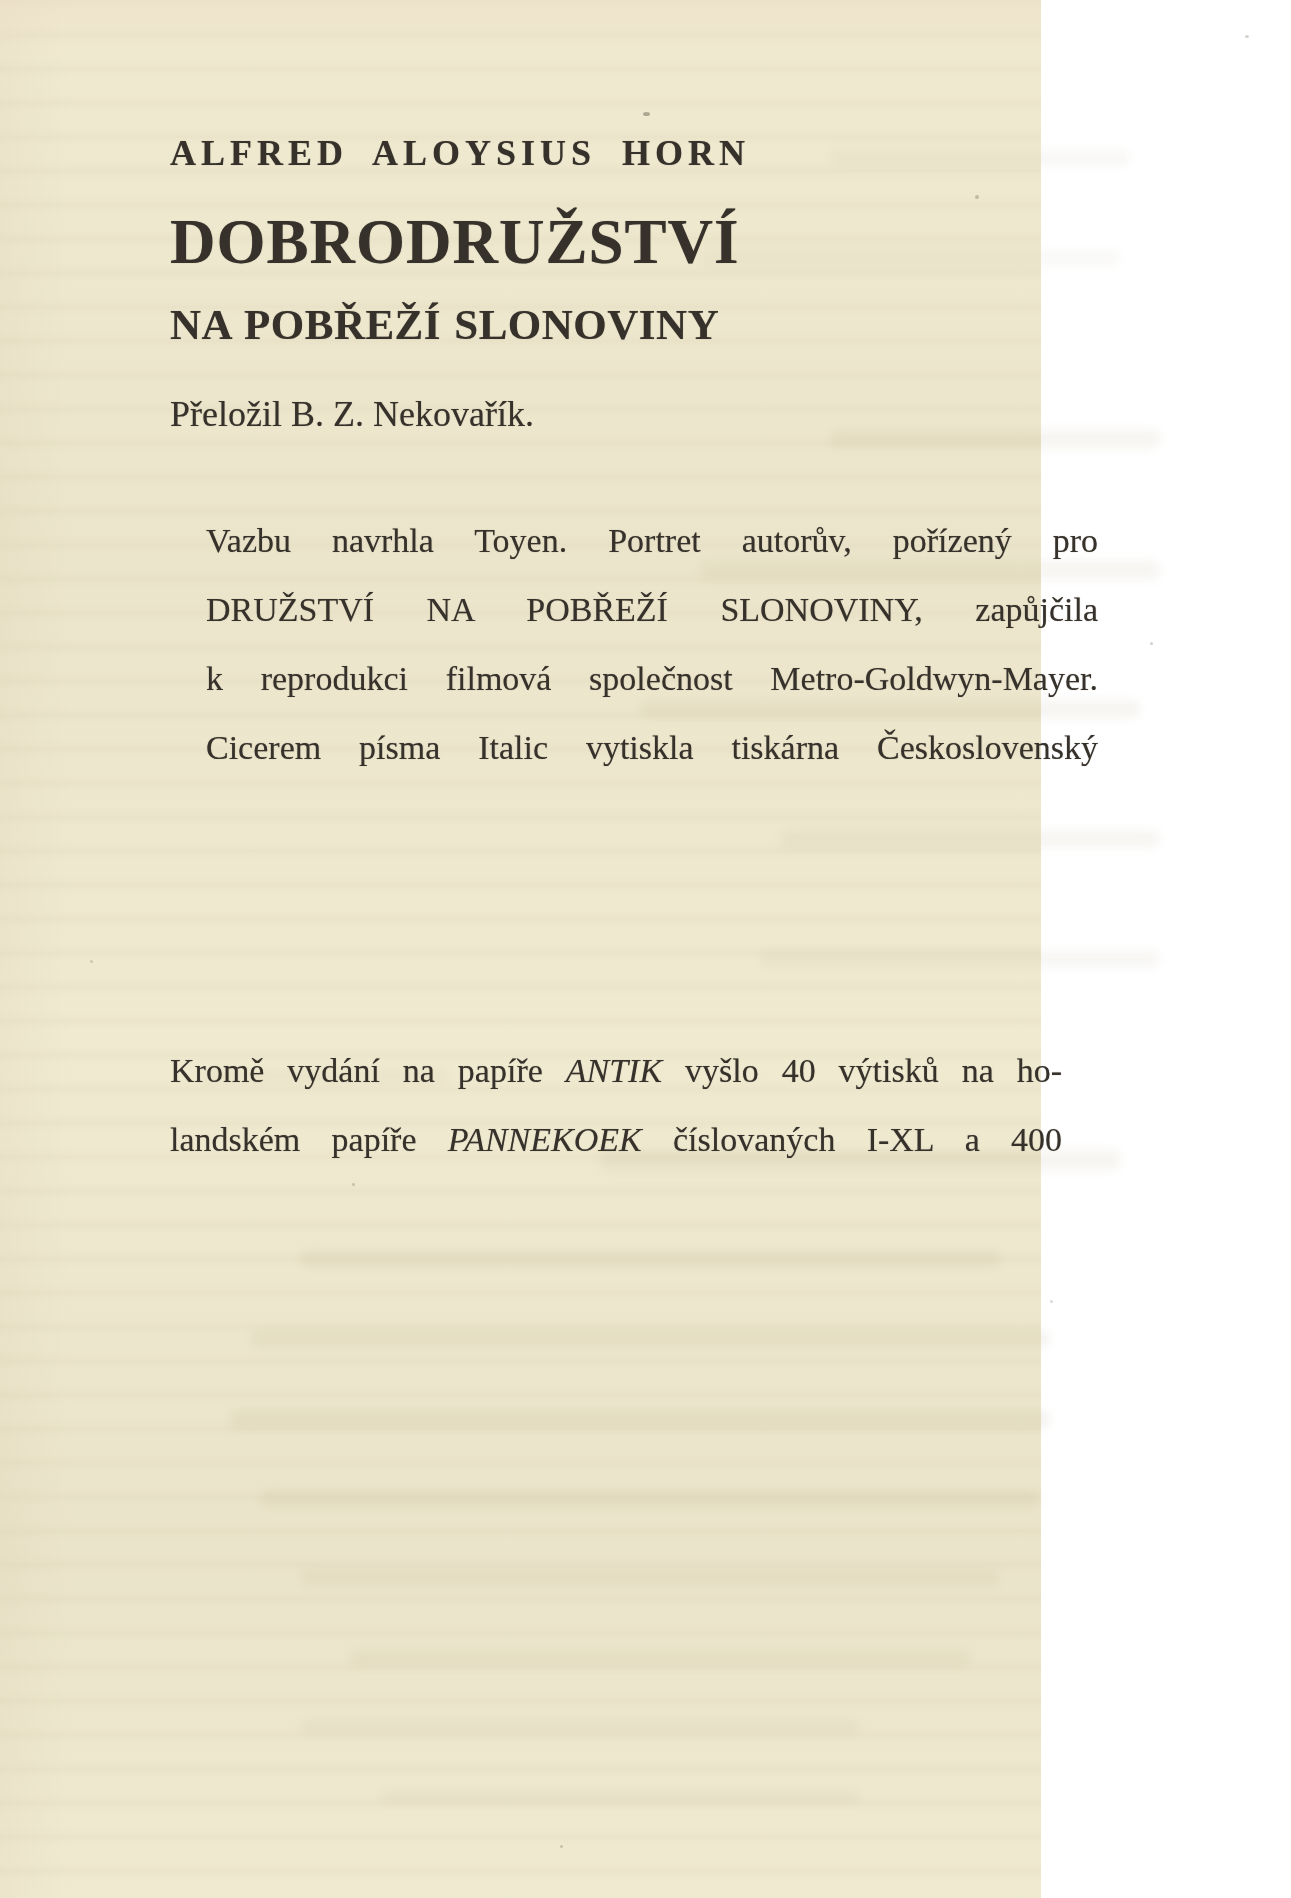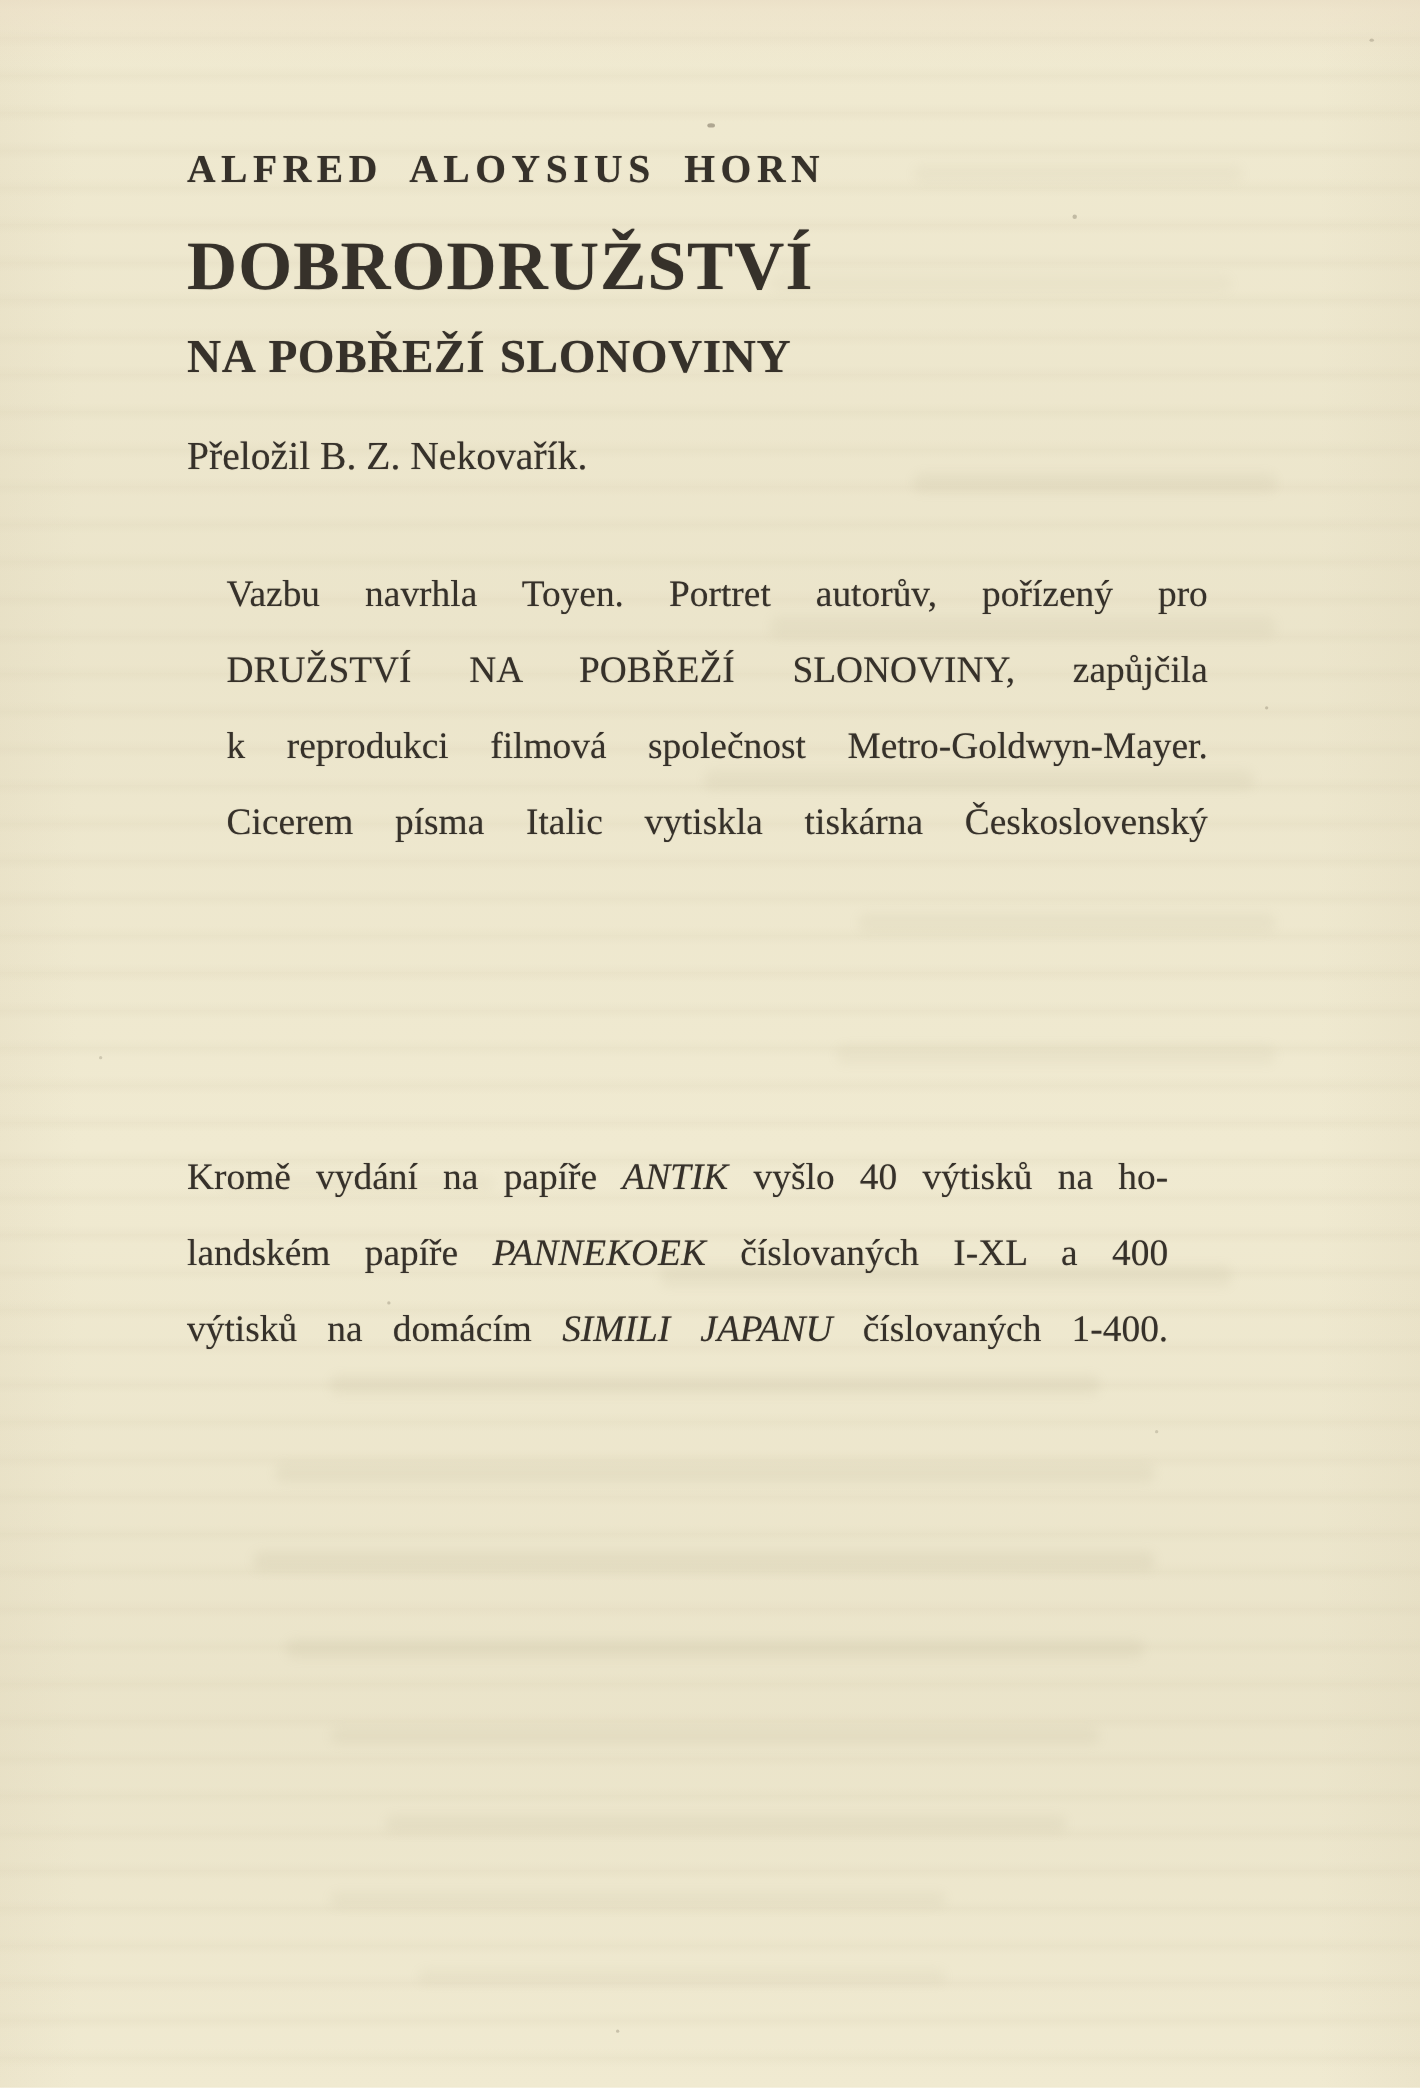--- a/index.html
+++ b/index.html
@@ -6,21 +6,21 @@
     margin: 0;
     padding: 0;
     width: 1291px;
     height: 1898px;
     overflow: hidden;
     font-family: "Liberation Serif", "DejaVu Serif", serif;
   }
 
   .page {
     position: relative;
-    width: 1291px;
+    width: 1041px;
     height: 1898px;
     background: #f0ead1;
     
     background-image:
       linear-gradient(180deg,
         rgba(236,222,198,0.55) 0px, rgba(240,234,209,0) 60px),
       linear-gradient(180deg,
         rgba(0,0,0,0) 0%, rgba(214,205,175,0.18) 30%,
         rgba(0,0,0,0) 55%, rgba(214,205,175,0.22) 82%, rgba(0,0,0,0) 100%),
       repeating-linear-gradient(180deg,
@@ -161,16 +161,15 @@
     <div class="paragraph" id="colophon">
         <div class="jline"><span>Vazbu navrhla Toyen. Portret autorův, pořízený pro</span></div>
         <div class="jline"><span>DRUŽSTVÍ NA POBŘEŽÍ SLONOVINY, zapůjčila</span></div>
         <div class="jline"><span>k reprodukci filmová společnost Metro-Goldwyn-Mayer.</span></div>
         <div class="jline"><span>Cicerem písma Italic vytiskla tiskárna Československý</span></div>
       </div>
 
     <div class="paragraph" id="edition">
         <div class="jline"><span>Kromě vydání na papíře </span><i>ANTIK</i><span> vyšlo 40 výtisků na ho-</span></div>
         <div class="jline"><span>landském papíře </span><i>PANNEKOEK</i><span> číslovaných I-XL a 400</span></div>
-        <div class="jline"><span>výtisků na domácím </span><i>SIMILI JAPANU</i><span> číslovaných 1-400.</span></div>
       </div>
   </div>
 </div>
 
 </body></html>

